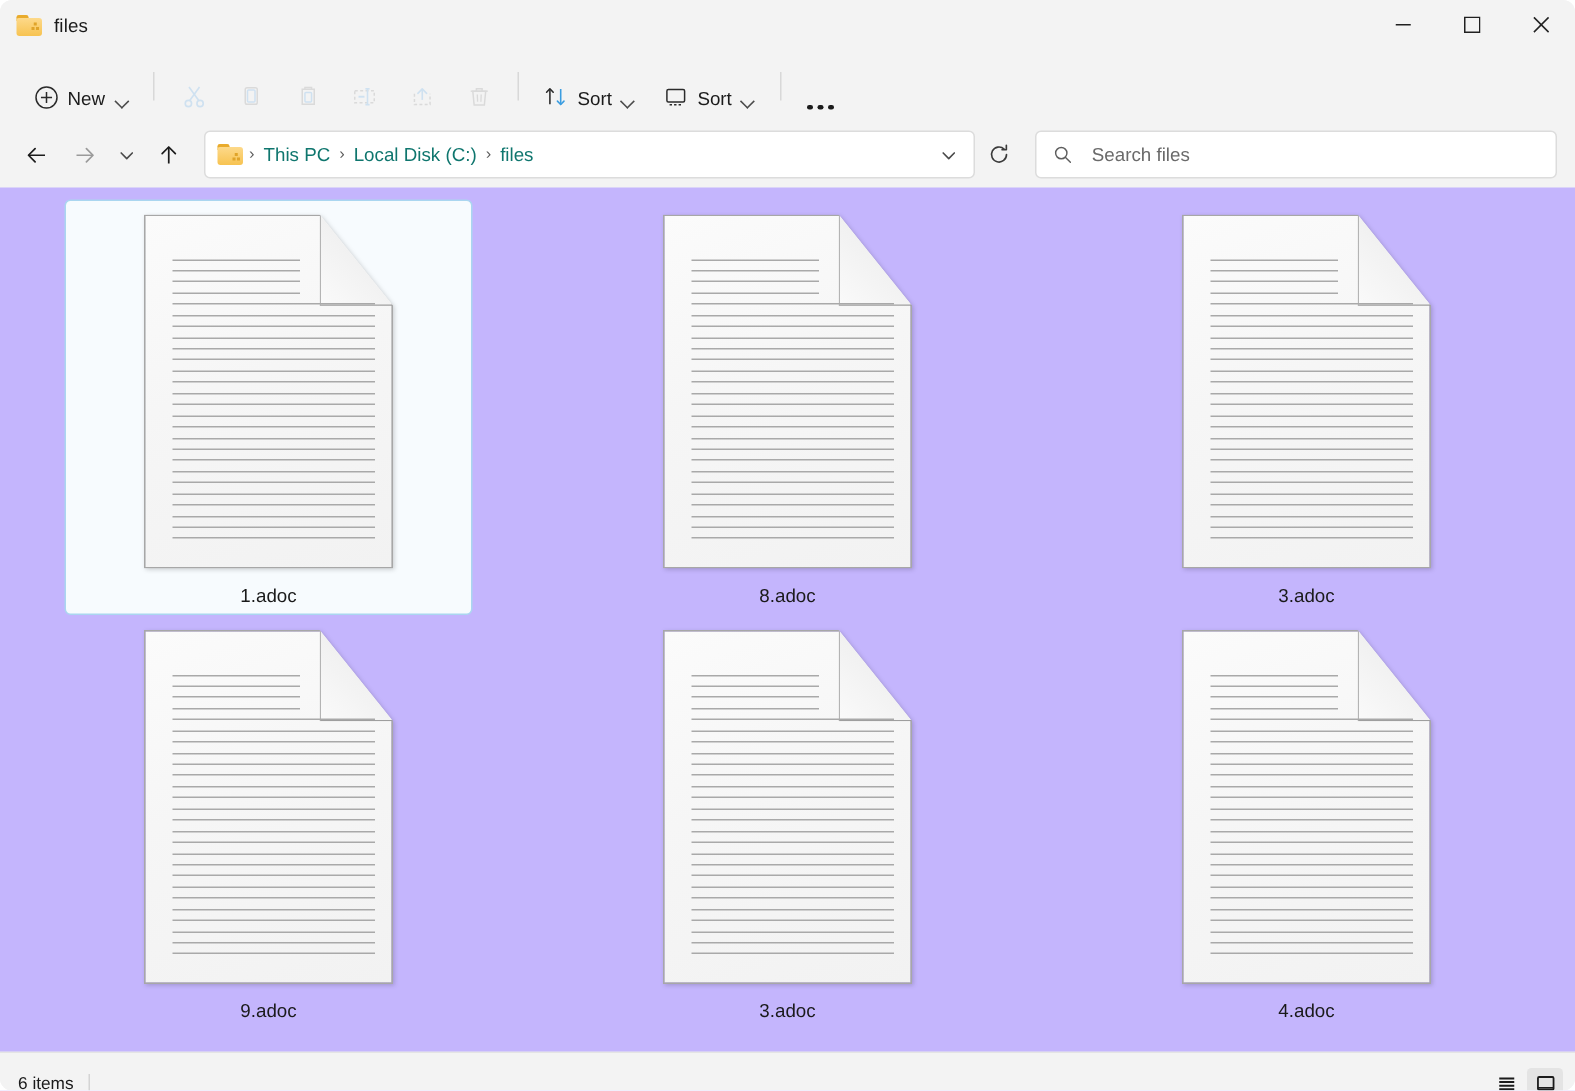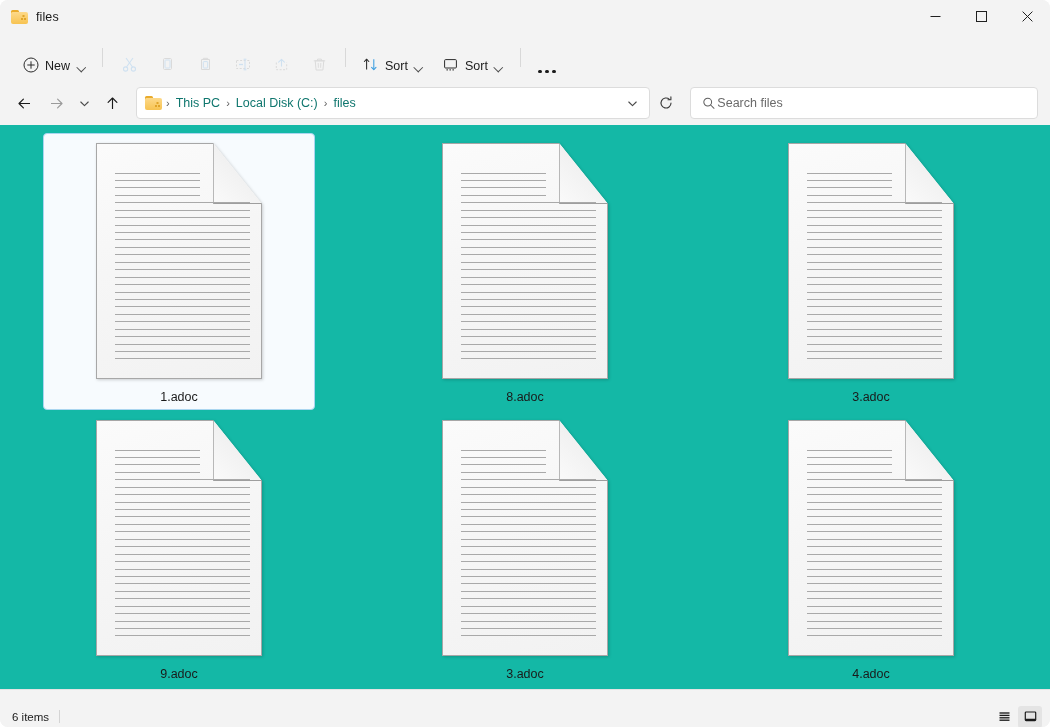--- a/index.html
+++ b/index.html
@@ -200,40 +200,40 @@
   }
 
   #searchbox {
     width: 348px;
     height: 32px;
     background: #ffffff;
     border: 1px solid #dcdcdc;
     border-radius: 4px;
     display: flex;
     align-items: center;
-    gap: 2px;
+    gap: 13px;
     padding: 0 11px;
     margin-left: 8px;
     flex: none;
   }
   #search-input {
     border: none;
     outline: none;
     font-family: "Liberation Sans", sans-serif;
     font-size: 12.5px;
     color: #1a1a1a;
     background: transparent;
     width: 100%;
   }
   #search-input::placeholder { color: #6a6a6a; }
 
   
   #content {
     flex: 1;
-    background: #14b8a6;
+    background: #c4b5fd;
     position: relative;
     overflow: hidden;
     padding: 8px 6px 0 6px;
   }
   #grid {
     display: grid;
     grid-template-columns: repeat(3, 1fr);
     grid-auto-rows: 277px;
     column-gap: 0px;
     row-gap: 0px;
@@ -307,21 +307,21 @@
     border-radius: 2px;
     max-width: 96%;
     overflow: hidden;
     text-overflow: ellipsis;
     white-space: nowrap;
     text-align: center;
   }
 
   
   #statusbar {
-    height: 38px;
+    height: 26px;
     min-height: 26px;
     background: #f3f3f3;
     border-top: 1px solid #e4e4e4;
     display: flex;
     align-items: center;
     padding: 16px 8px 0 12px;
     gap: 10px;
   }
   #status-items {
     font-size: 11.5px;

